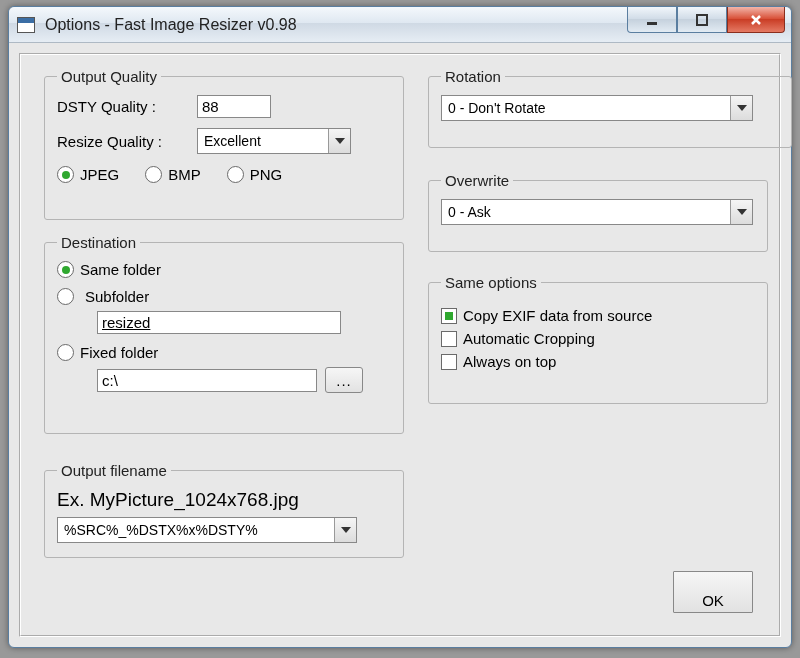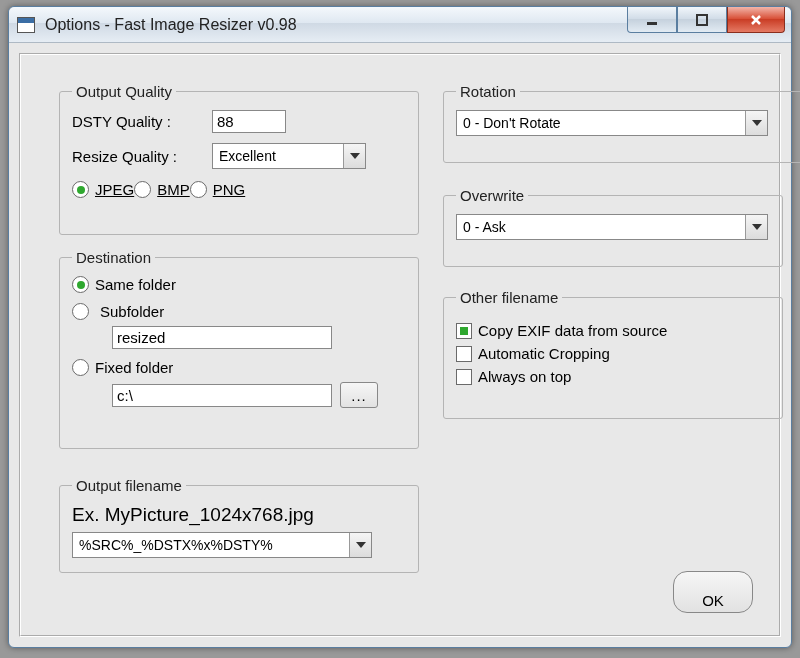--- a/index.html
+++ b/index.html
@@ -81,21 +81,21 @@
   .inner {
     position: relative;
     width: 100%; height: 100%;
     background: #e8e8e8;
     border: 2px groove #fff;
   }
   fieldset {
     position: absolute;
     border: 1px solid #b4b4b4;
     border-radius: 3px;
-    margin: 18px;
+    margin: 3px;
     padding: 10px 12px 12px 12px;
   }
   legend {
     padding: 0 4px;
     color: #222;
     font-size: 15px;
   }
   .lbl { font-size: 15px; }
   input[type=text] {
     font-size: 15px;
@@ -132,21 +132,21 @@
     width:16px;height:16px;border:1px solid #6a6a6a;background:#fff;
     display:inline-flex;align-items:center;justify-content:center;margin-right:6px;
   }
   .chk.sel::after{content:"";width:8px;height:8px;background:#2fa82f;}
   .chk-row{display:flex;align-items:center;font-size:15px;margin:6px 0;}
   .btn {
     border: 1px solid #888;
     background: linear-gradient(#f6f6f6,#e2e2e2);
     padding: 20px 14px;
     font-size: 15px;
-    border-radius:14px;
+    border-radius:1px;
   }
   .browse-btn{
     border:1px solid #888;background:linear-gradient(#f6f6f6,#e2e2e2);
     width:38px;height:26px;display:flex;align-items:center;justify-content:center;
     border-radius:3px;font-size:15px;letter-spacing:1px;
   }
   
   .grp-quality { left: 20px; top: 10px; width: 360px; height: 152px; }
   .grp-dest    { left: 20px; top: 176px; width: 360px; height: 200px; }
   .grp-filename{ left: 20px; top: 404px; width: 360px; height: 96px; }
@@ -194,21 +194,21 @@
           <span class="lbl" style="width:140px">Resize Quality :</span>
           <div class="select" style="width:154px">
             <span>Excellent</span>
             <span class="chev">
                 <svg viewBox="0 0 10 6">
                   <path d="M0 0 L5 6 L10 0 Z" fill="#333"></path>
                 </svg>
               </span>
           </div>
         </div>
-        <div style="display:flex;text-decoration:underline;">
+        <div style="display:flex;gap:26px;">
           <span class="radio-row">
               <span class="radio sel"></span>
               <span>JPEG</span>
             </span>
           <span class="radio-row">
               <span class="radio"></span>
               <span>BMP</span>
             </span>
           <span class="radio-row">
               <span class="radio"></span>
@@ -221,21 +221,21 @@
         <legend>Destination</legend>
         <div class="radio-row" style="margin-bottom:10px;">
             <span class="radio sel"></span>
             <span>Same folder</span>
           </div>
         <div class="radio-row" style="margin-bottom:6px;gap:11px;">
             <span class="radio"></span>
             <span>Subfolder</span>
           </div>
         <div style="padding-left:40px;margin-bottom:10px;">
-          <input type="text" style="width: 220px;" value="resized">
+          <input type="text" style="width: 244px; text-decoration: underline;" value="resized">
         </div>
         <div class="radio-row" style="margin-bottom:6px;">
             <span class="radio"></span>
             <span>Fixed folder</span>
           </div>
         <div style="padding-left:40px;display:flex;gap:8px;align-items:center;">
           <input type="text" style="width: 220px;" value="c:\">
           <div class="browse-btn">
               <span>...</span>
             </div>
@@ -273,21 +273,21 @@
           <span>0 - Ask</span>
           <span class="chev">
               <svg viewBox="0 0 10 6">
                 <path d="M0 0 L5 6 L10 0 Z" fill="#333"></path>
               </svg>
             </span>
         </div>
       </fieldset>
 
       <fieldset class="grp-other">
-        <legend>Other filename</legend>
+        <legend>Same options</legend>
         <div class="chk-row">
             <span class="chk sel"></span>
             <span>Copy EXIF data from source</span>
           </div>
         <div class="chk-row">
             <span class="chk"></span>
             <span>Automatic Cropping</span>
           </div>
         <div class="chk-row">
             <span class="chk"></span>

